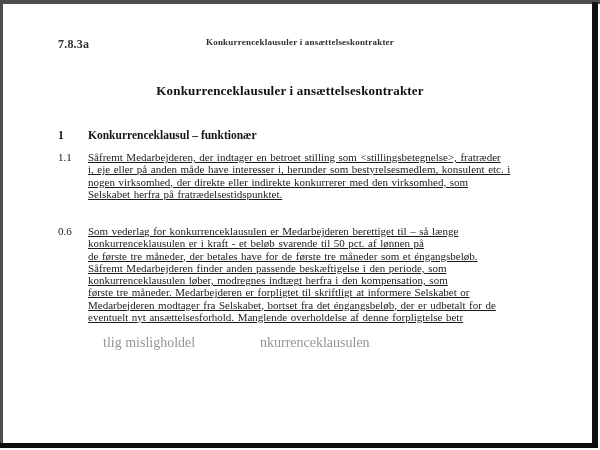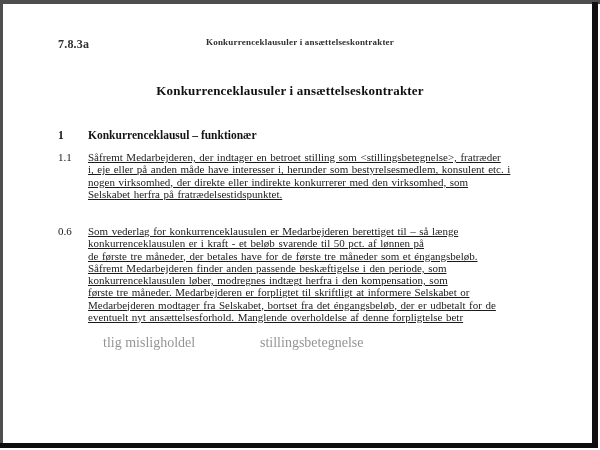--- a/index.html
+++ b/index.html
@@ -89,15 +89,15 @@
       <div class="pline">de første tre måneder, der betales have for de første tre måneder som et éngangsbeløb.</div>
       <div class="pline">Såfremt Medarbejderen finder anden passende beskæftigelse i den periode, som</div>
       <div class="pline">konkurrenceklausulen løber, modregnes indtægt herfra i den kompensation, som</div>
       <div class="pline">første tre måneder. Medarbejderen er forpligtet til skriftligt at informere Selskabet or</div>
       <div class="pline">Medarbejderen modtager fra Selskabet, bortset fra det éngangsbeløb, der er udbetalt for de</div>
       <div class="pline">eventuelt nyt ansættelsesforhold. Manglende overholdelse af denne forpligtelse betr</div>
     </div>
   </div>
 
   <div class="clipped-frag f1">tlig misligholdel</div>
-  <div class="clipped-frag f2">stillingsbetegnelse</div>
+  <div class="clipped-frag f2">nkurrenceklausulen</div>
 
 </div>
 
 </body></html>

